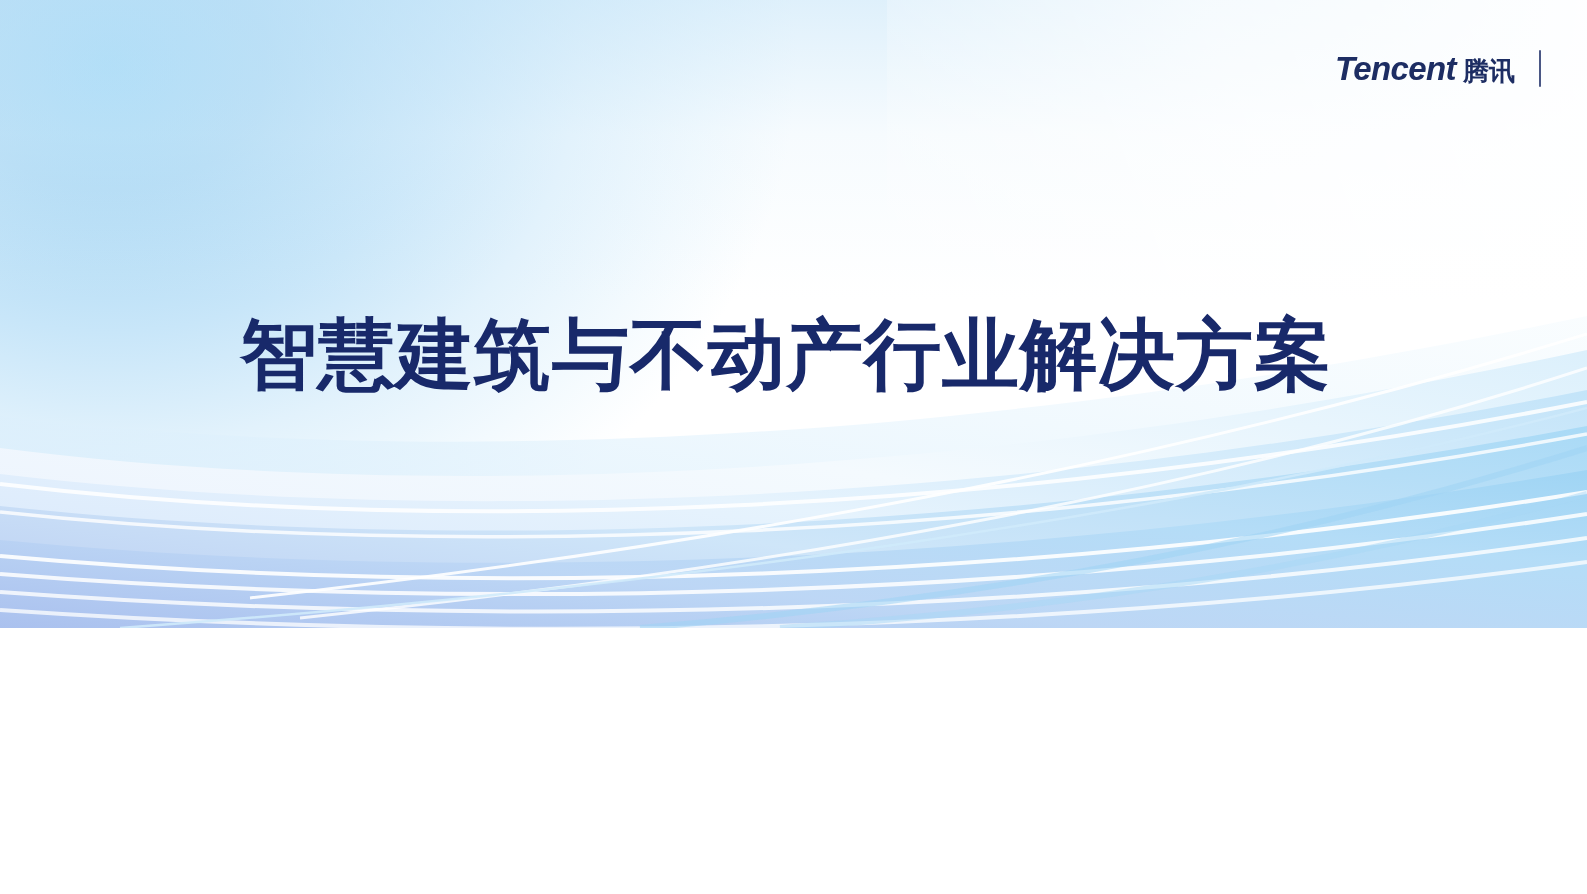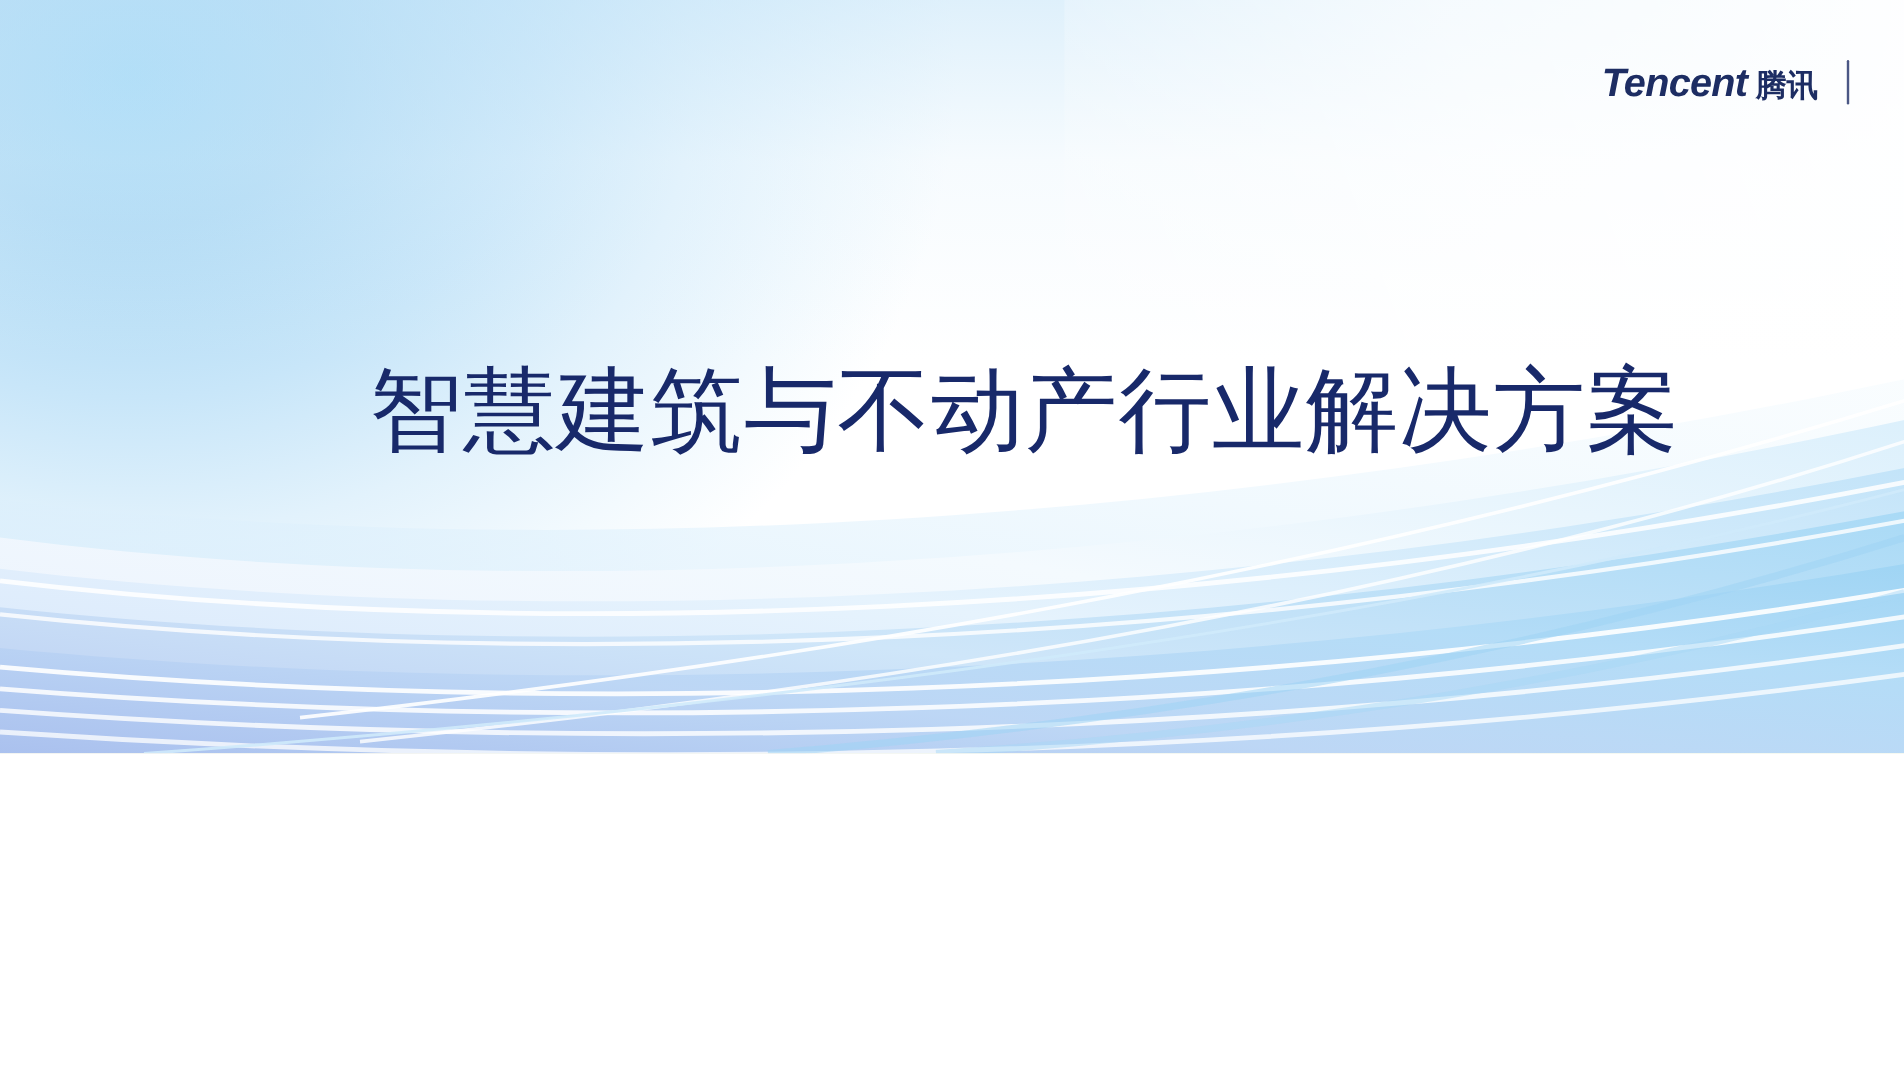--- a/index.html
+++ b/index.html
@@ -10,21 +10,20 @@
   }
   * { box-sizing: border-box; }
 
   .slide {
     position: relative;
     width: 1587px;
     height: 628px;
     overflow: hidden;
     background: #fef9c3;
     font-family: "Liberation Sans", "DejaVu Sans", sans-serif;
-    text-align: right;
   }
 
   
   .bg-base {
     position: absolute;
     inset: 0;
     background: #ffffff;
   }
   
   .bg-topleft {
@@ -138,24 +137,24 @@
   }
 
   
   .title-block {
     position: absolute;
     left: 224px;
     top: 296px;
     width: 1180px;
   }
   .slide-title {
-    margin: 4px;
+    margin: 16px;
     font-family: "DejaVu Sans", "Liberation Sans", sans-serif;
     font-size: 77px;
-    font-weight: 400;
+    font-weight: 700;
     line-height: 1.12;
     letter-spacing: 1px;
     color: #18296a;
     white-space: nowrap;
   }
 </style>
 </head>
 <body>
 
 <div class="slide">

